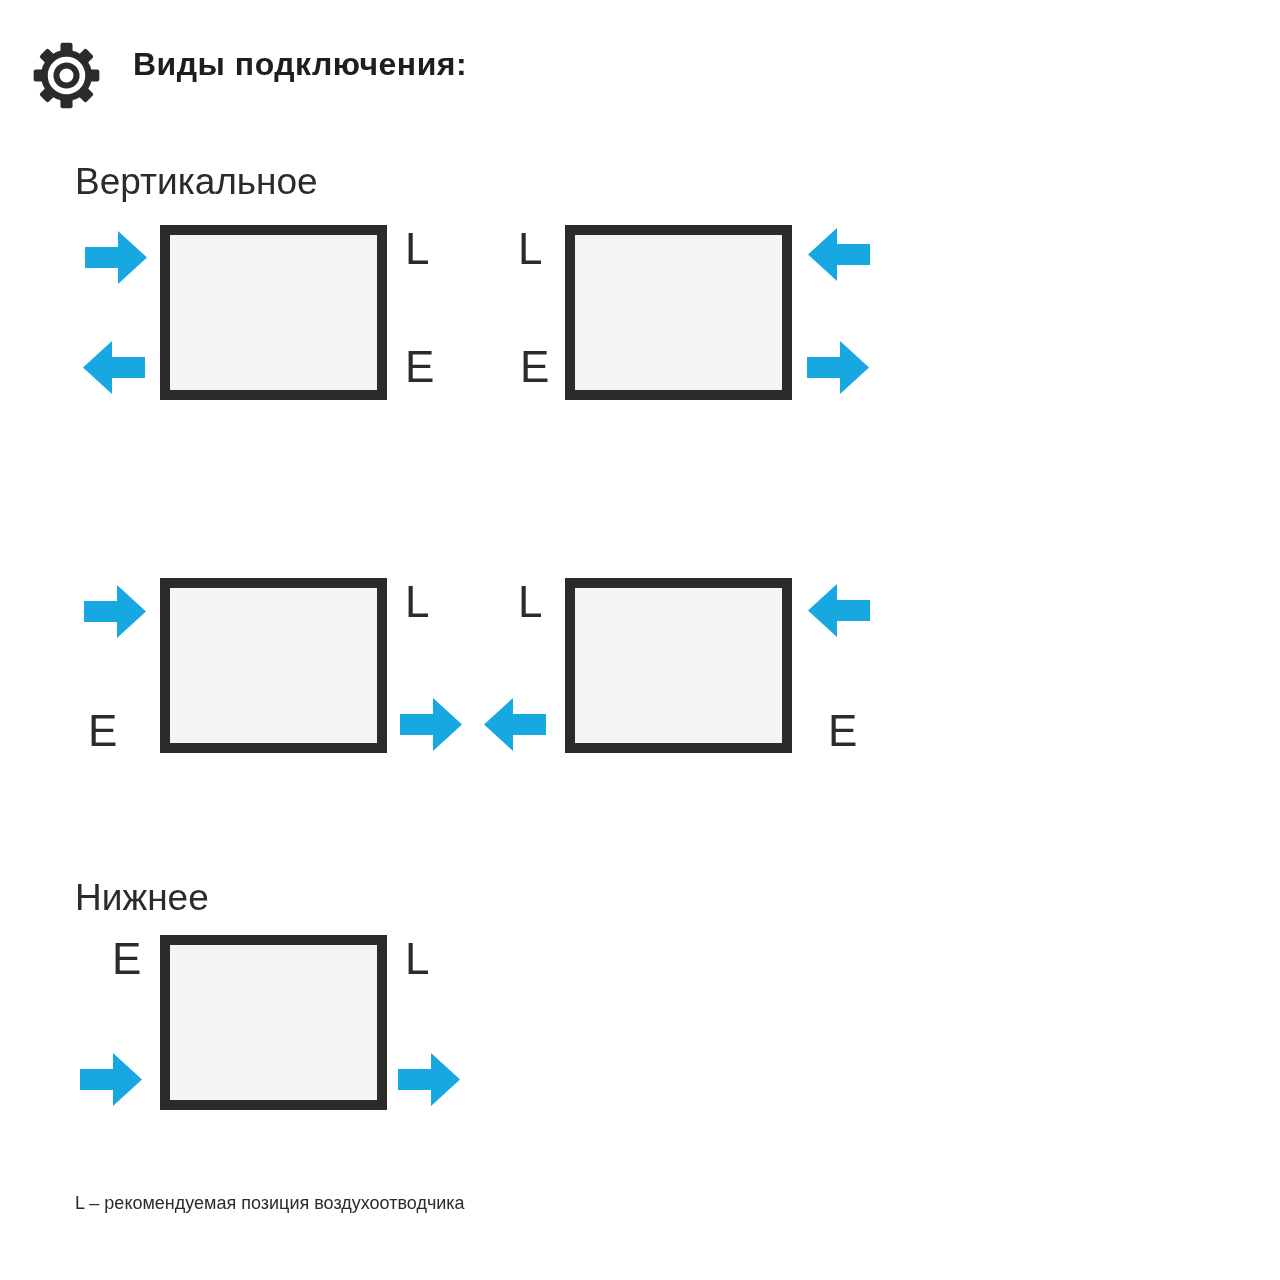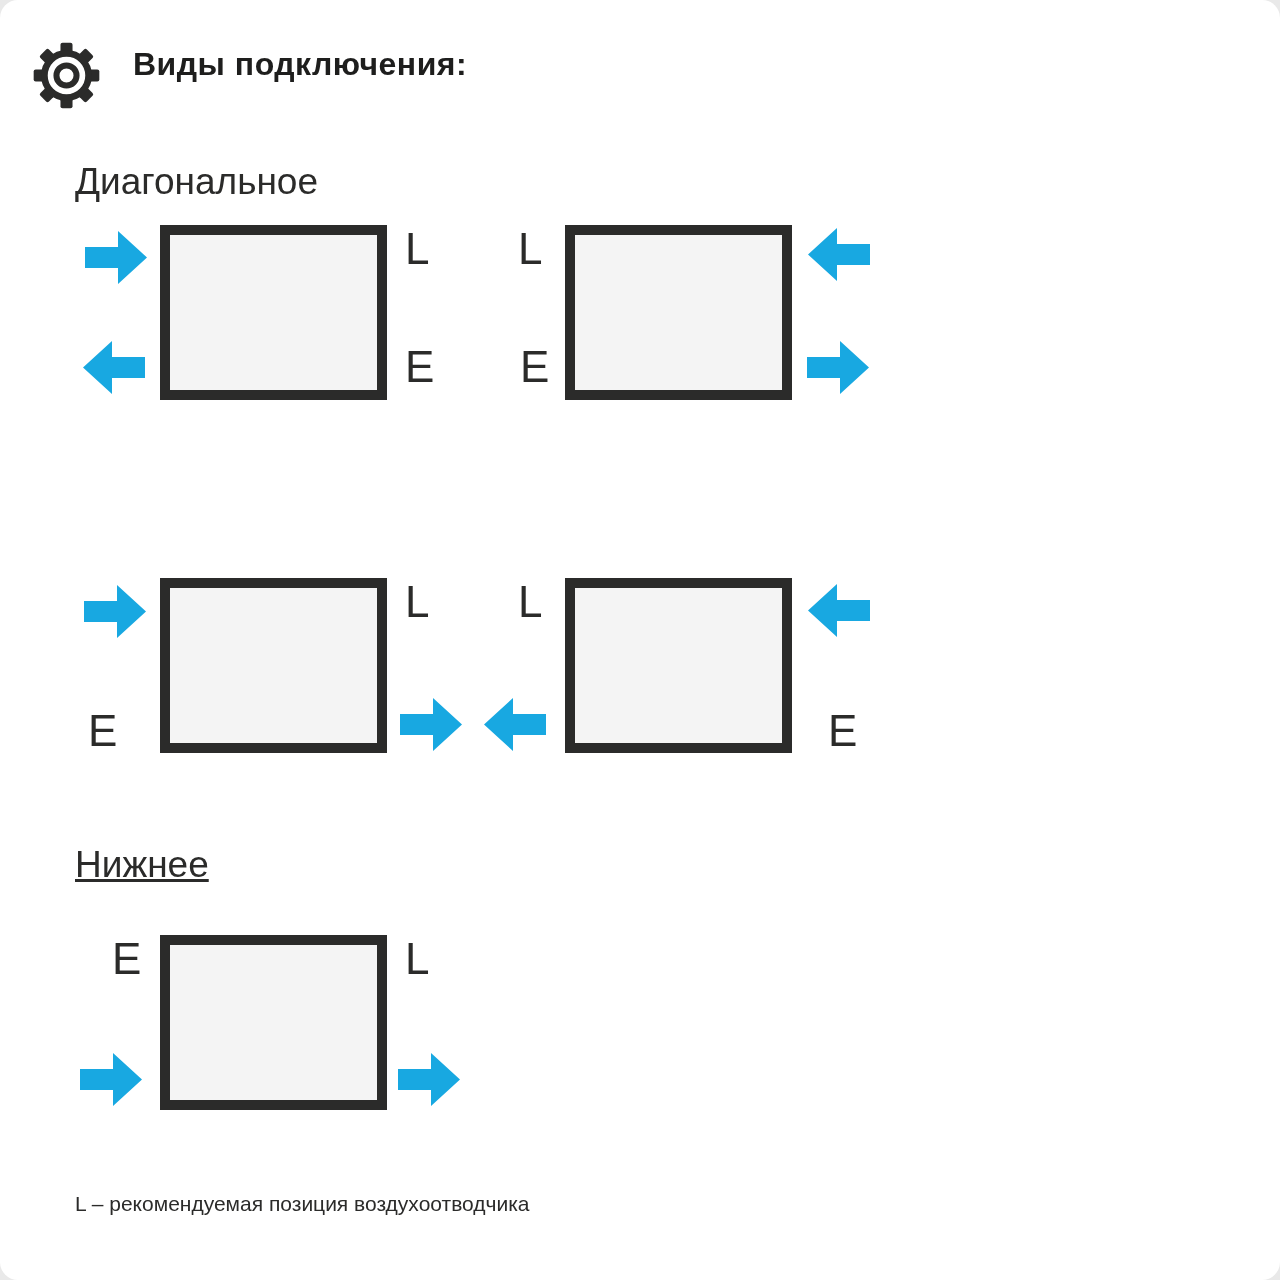--- a/index.html
+++ b/index.html
@@ -10,21 +10,20 @@
   }
   html,body{margin:0;padding:0;background:#e9e9e9;}
   #canvas{
     position:relative;
     width:1280px;height:1280px;
     margin:0 auto;
     background:var(--bg);
     font-family:"Liberation Sans","DejaVu Sans",sans-serif;
     color:var(--dark);
     overflow:hidden;
-    border-radius:18px;
   }
   .abs{position:absolute;}
   .page-title{
     font-size:32px;font-weight:700;line-height:1.2;color:#1e1e1d;
     letter-spacing:0.5px;
   }
   .sec-title{
     font-size:37px;font-weight:300;line-height:1.2;color:var(--dark);
   }
   .rect{
@@ -33,21 +32,21 @@
     border:10px solid var(--dark);
     background:var(--fill);
   }
   .lbl{
     font-size:44px;font-weight:300;line-height:1;color:var(--dark);
   }
   .arrow{width:62px;height:53px;display:block;}
   .arrow polygon{fill:var(--blue);}
   .gear{width:67px;height:67px;display:block;}
   .legend{
-    font-size:21px;font-weight:300;line-height:41px;color:var(--dark);
+    font-size:18px;font-weight:300;line-height:41px;color:var(--dark);
   }
 </style>
 </head>
 <body>
 
 <div id="canvas">
 
   <svg class="gear abs" style="left:33px;top:42px;" viewBox="0 0 100 100" aria-hidden="true">
     <g fill="var(--dark)">
       <rect x="41" y="1" width="18" height="15" rx="3" transform="rotate(0 50 50)"></rect>
@@ -57,21 +56,21 @@
       <rect x="41" y="1" width="18" height="15" rx="3" transform="rotate(180 50 50)"></rect>
       <rect x="41" y="1" width="18" height="15" rx="3" transform="rotate(225 50 50)"></rect>
       <rect x="41" y="1" width="18" height="15" rx="3" transform="rotate(270 50 50)"></rect>
       <rect x="41" y="1" width="18" height="15" rx="3" transform="rotate(315 50 50)"></rect>
     </g>
     <circle cx="50" cy="50" r="33" fill="var(--bg)" stroke="var(--dark)" stroke-width="10"></circle>
     <circle cx="50" cy="50" r="15" fill="none" stroke="var(--dark)" stroke-width="9"></circle>
   </svg>
   <div class="page-title abs" style="left:133px;top:45px;">Виды подключения:</div>
 
-  <div class="sec-title abs" style="left:75px;top:160px;">Диагональное</div>
+  <div class="sec-title abs" style="left:75px;top:160px;">Вертикальное</div>
 
   <svg class="arrow abs" style="left:85px;top:231px;" viewBox="0 0 62 53">
       <polygon points="0,16 33,16 33,0 62,26.5 33,53 33,37 0,37"></polygon>
     </svg>
   <svg class="arrow abs" style="left:83px;top:341px;" viewBox="0 0 62 53">
       <polygon points="62,16 29,16 29,0 0,26.5 29,53 29,37 62,37"></polygon>
     </svg>
   <div class="rect abs" style="left:160px;top:225px;"></div>
   <div class="lbl abs" style="left:405px;top:227px;">L</div>
   <div class="lbl abs" style="left:405px;top:345px;">E</div>
@@ -100,21 +99,21 @@
   <svg class="arrow abs" style="left:484px;top:698px;" viewBox="0 0 62 53">
       <polygon points="62,16 29,16 29,0 0,26.5 29,53 29,37 62,37"></polygon>
     </svg>
   <div class="lbl abs" style="left:518px;top:580px;">L</div>
   <div class="rect abs" style="left:565px;top:578px;"></div>
   <svg class="arrow abs" style="left:808px;top:584px;" viewBox="0 0 62 53">
       <polygon points="62,16 29,16 29,0 0,26.5 29,53 29,37 62,37"></polygon>
     </svg>
   <div class="lbl abs" style="left:828px;top:709px;">E</div>
 
-  <div class="sec-title abs" style="left:75px;top:843px;text-decoration:underline;">Нижнее</div>
+  <div class="sec-title abs" style="left:75px;top:876px;">Нижнее</div>
 
   <div class="lbl abs" style="left:112px;top:937px;">E</div>
   <div class="rect abs" style="left:160px;top:935px;"></div>
   <div class="lbl abs" style="left:405px;top:937px;">L</div>
   <svg class="arrow abs" style="left:80px;top:1053px;" viewBox="0 0 62 53">
       <polygon points="0,16 33,16 33,0 62,26.5 33,53 33,37 0,37"></polygon>
     </svg>
   <svg class="arrow abs" style="left:398px;top:1053px;" viewBox="0 0 62 53">
       <polygon points="0,16 33,16 33,0 62,26.5 33,53 33,37 0,37"></polygon>
     </svg>

